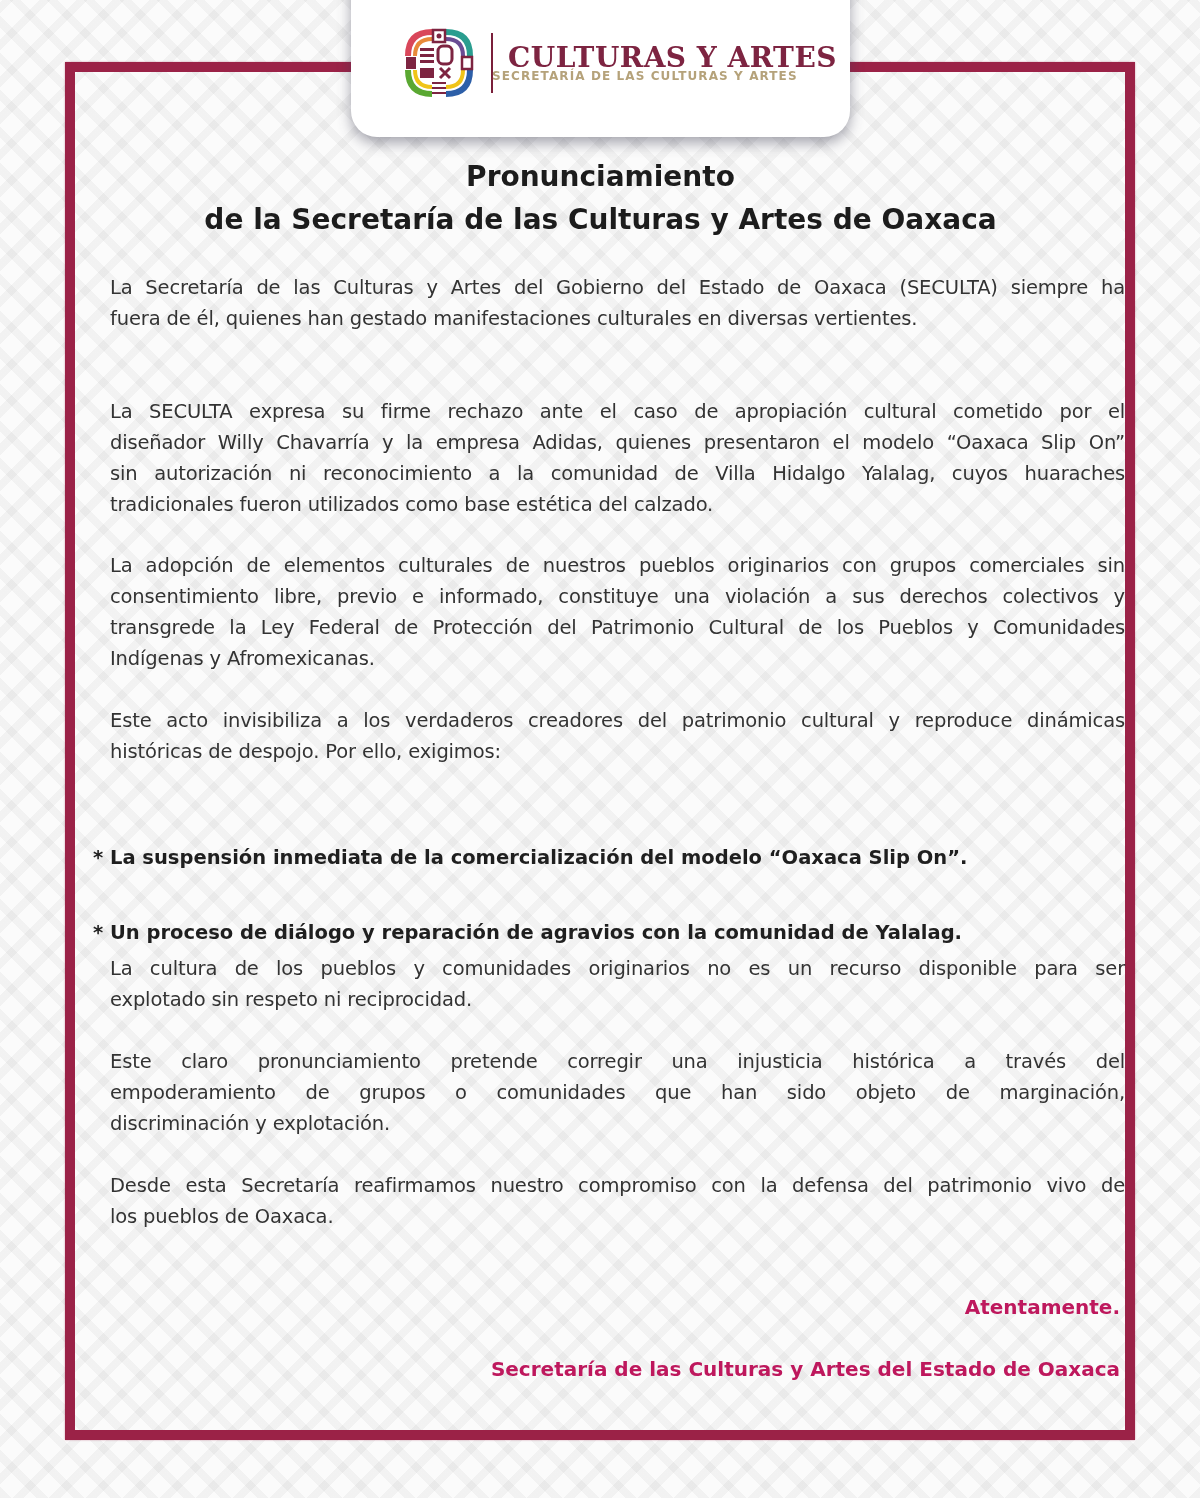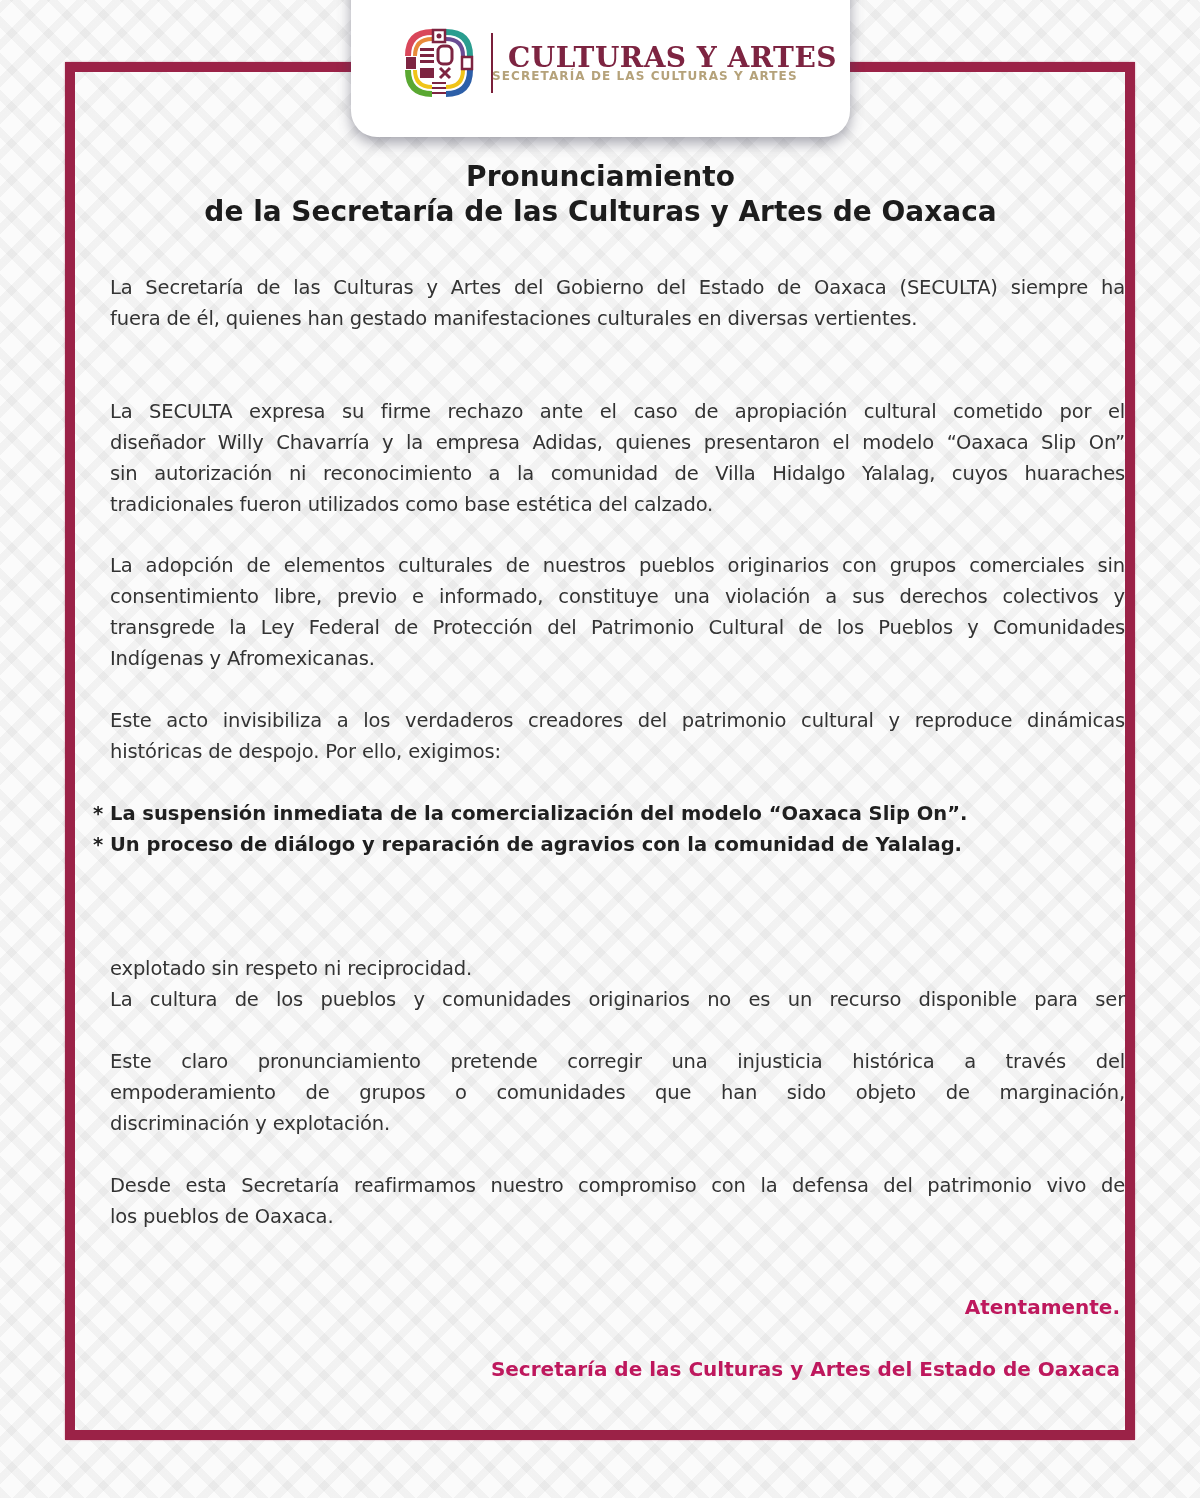--- a/index.html
+++ b/index.html
@@ -45,21 +45,21 @@
     color: #1c1c1c; line-height: 43px; white-space: nowrap;
   }
   .para {
     position: absolute; left: 110px; width: 1015px;
     font-family: "DejaVu Sans", sans-serif; font-size: 19.5px; line-height: 31px;
     text-align: justify; color: #333; letter-spacing: -0.15px;
   }
   .para .line { display: block; text-align: justify; text-align-last: justify; white-space: nowrap; }
   .para .line.last { text-align-last: left; }
   .bullets { position: absolute; left: 93px; width: 1015px; font-family: "DejaVu Sans", sans-serif; font-size: 19.5px; line-height: 31px; font-weight: bold; color: #1f1f1f; }
-  .bullets div { white-space: nowrap; }
+  .bullets div { white-space: nowrap; margin-top: 44px; }
   .center-bold {
     position: absolute; left: 105px; width: 1015px; text-align: right;
     font-family: "DejaVu Sans", sans-serif; font-weight: bold; font-size: 20px; color: #be185d;
     white-space: nowrap;
   }
 </style>
 </head>
 <body>
 
 <div class="frame"></div>
@@ -89,21 +89,21 @@
   <path d="M38 42 l5 5 l5 -5 M38 52 l5 -5 l5 5" stroke="#7d2441" stroke-width="3" fill="none"></path>
   <rect x="30" y="56" width="14" height="2" fill="#7d2441"></rect>
   <rect x="30" y="61" width="14" height="2" fill="#7d2441"></rect>
   <rect x="30" y="66" width="14" height="2" fill="#7d2441"></rect>
 </svg>
 <div class="logo-divider"></div>
 <div class="logo-title">CULTURAS Y ARTES</div>
 <div class="logo-subtitle">SECRETARÍA DE LAS CULTURAS Y ARTES</div>
 
 <div class="title" style="top:155px">Pronunciamiento</div>
-<div class="title" style="top:190px">de la Secretaría de las Culturas y Artes de Oaxaca</div>
+<div class="title" style="top:198px">de la Secretaría de las Culturas y Artes de Oaxaca</div>
 
 <div class="para" style="top:272px">
   <span class="line">La Secretaría de las Culturas y Artes del Gobierno del Estado de Oaxaca (SECULTA) siempre ha</span>
   <span class="line last">fuera de él, quienes han gestado manifestaciones culturales en diversas vertientes.</span>
 </div>
 
 <div class="para" style="top:396px">
   <span class="line">La SECULTA expresa su firme rechazo ante el caso de apropiación cultural cometido por el</span>
   <span class="line">diseñador Willy Chavarría y la empresa Adidas, quienes presentaron el modelo “Oaxaca Slip On”</span>
   <span class="line">sin autorización ni reconocimiento a la comunidad de Villa Hidalgo Yalalag, cuyos huaraches</span>
@@ -121,22 +121,22 @@
   <span class="line">Este acto invisibiliza a los verdaderos creadores del patrimonio cultural y reproduce dinámicas</span>
   <span class="line last">históricas de despojo. Por ello, exigimos:</span>
 </div>
 
 <div class="bullets" style="top:798px">
   <div>* La suspensión inmediata de la comercialización del modelo “Oaxaca Slip On”.</div>
   <div>* Un proceso de diálogo y reparación de agravios con la comunidad de Yalalag.</div>
 </div>
 
 <div class="para" style="top:953px">
+  <span class="line">La cultura de los pueblos y comunidades originarios no es un recurso disponible para ser</span>
   <span class="line last">explotado sin respeto ni reciprocidad.</span>
-  <span class="line">La cultura de los pueblos y comunidades originarios no es un recurso disponible para ser</span>
 </div>
 
 <div class="para" style="top:1046px">
   <span class="line">Este claro pronunciamiento pretende corregir una injusticia histórica a través del</span>
   <span class="line">empoderamiento de grupos o comunidades que han sido objeto de marginación,</span>
   <span class="line last">discriminación y explotación.</span>
 </div>
 
 <div class="para" style="top:1170px">
   <span class="line">Desde esta Secretaría reafirmamos nuestro compromiso con la defensa del patrimonio vivo de</span>

